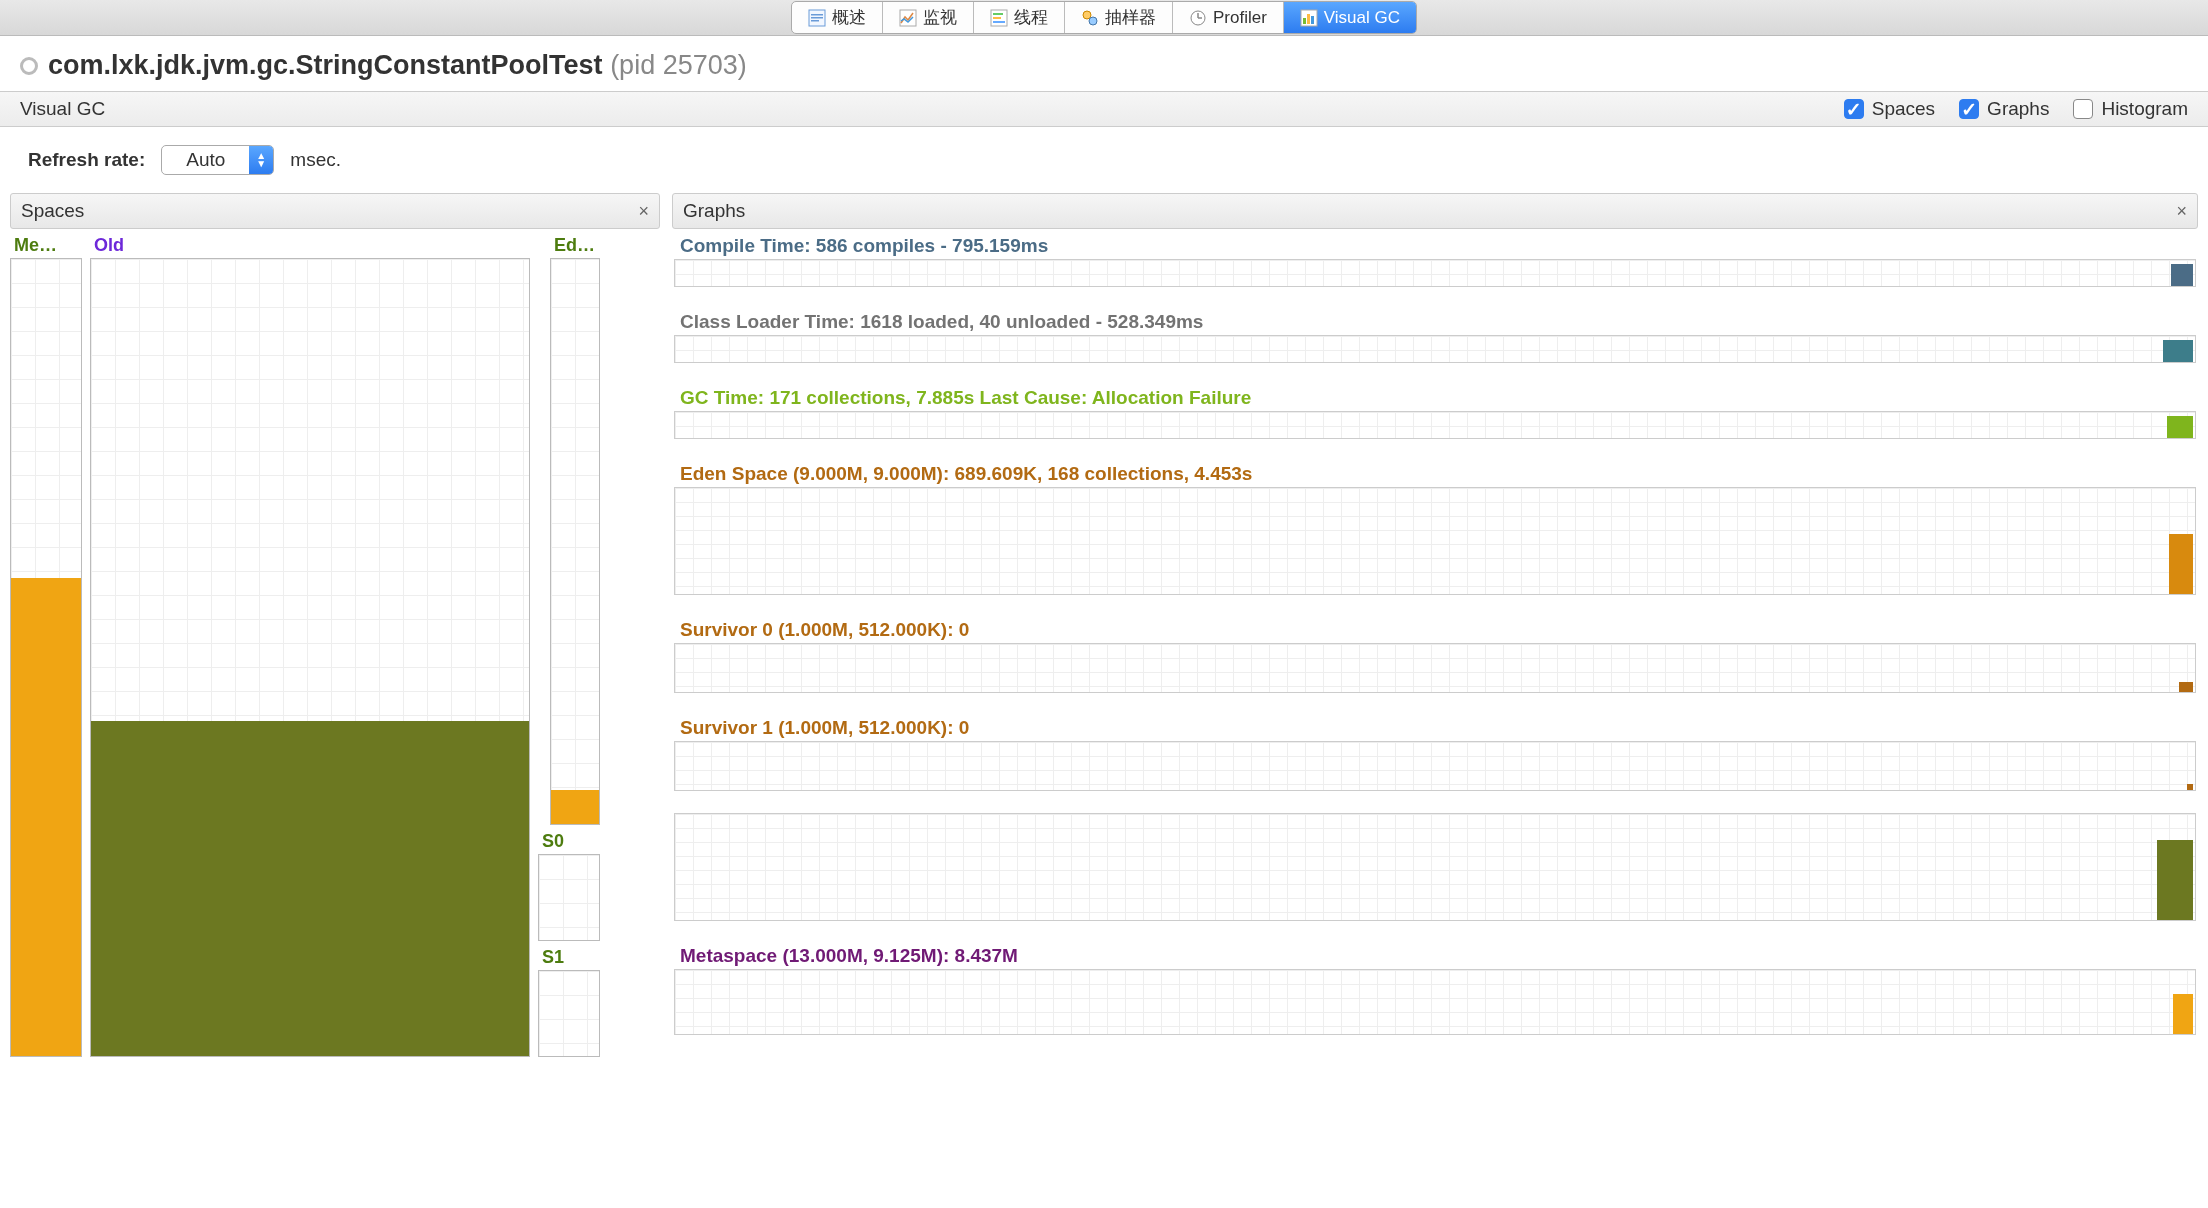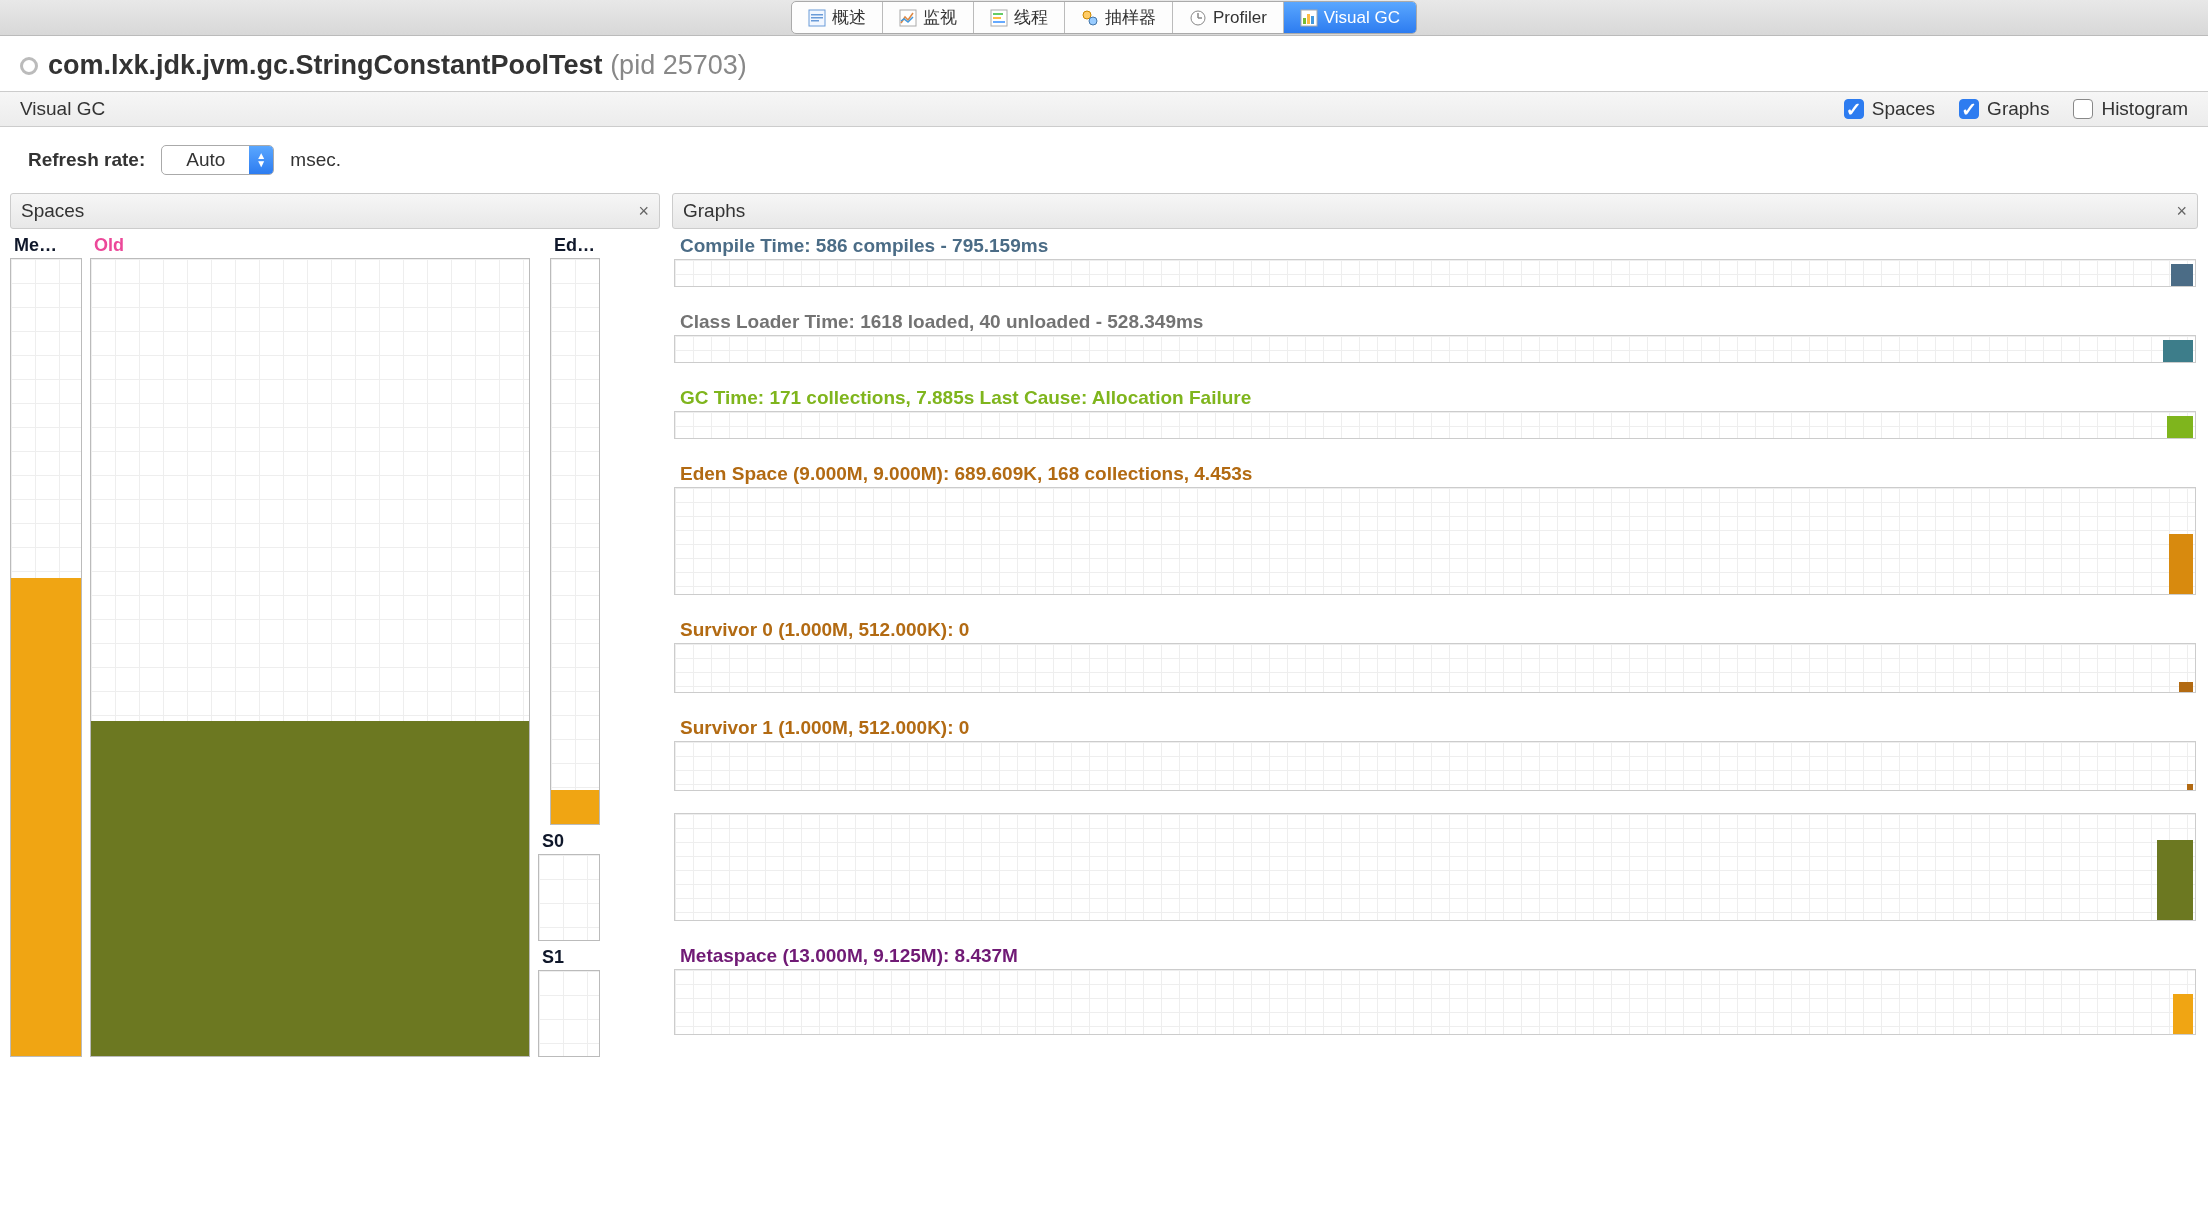--- a/index.html
+++ b/index.html
@@ -151,25 +151,25 @@
 .spaces-body {
   display: flex;
   gap: 8px;
   padding-top: 6px;
   height: 828px;
 }
 .space-col-wrap { display: flex; flex-direction: column; }
 .space-label {
   font-size: 18px;
   font-weight: 700;
-  color: #0f172a;
+  color: #4d7c0f;
   padding: 0 0 2px 4px;
   white-space: nowrap;
 }
-.space-label.green { color: #ec4899; }
+.space-label.green { color: #6d28d9; }
 .space-box {
   border: 1px solid #bbb;
   position: relative;
   flex-grow: 1;
   background-image:
     linear-gradient(to right, #eee 1px, transparent 1px),
     linear-gradient(to bottom, #eee 1px, transparent 1px);
   background-size: 24px 24px;
 }
 .space-fill {

